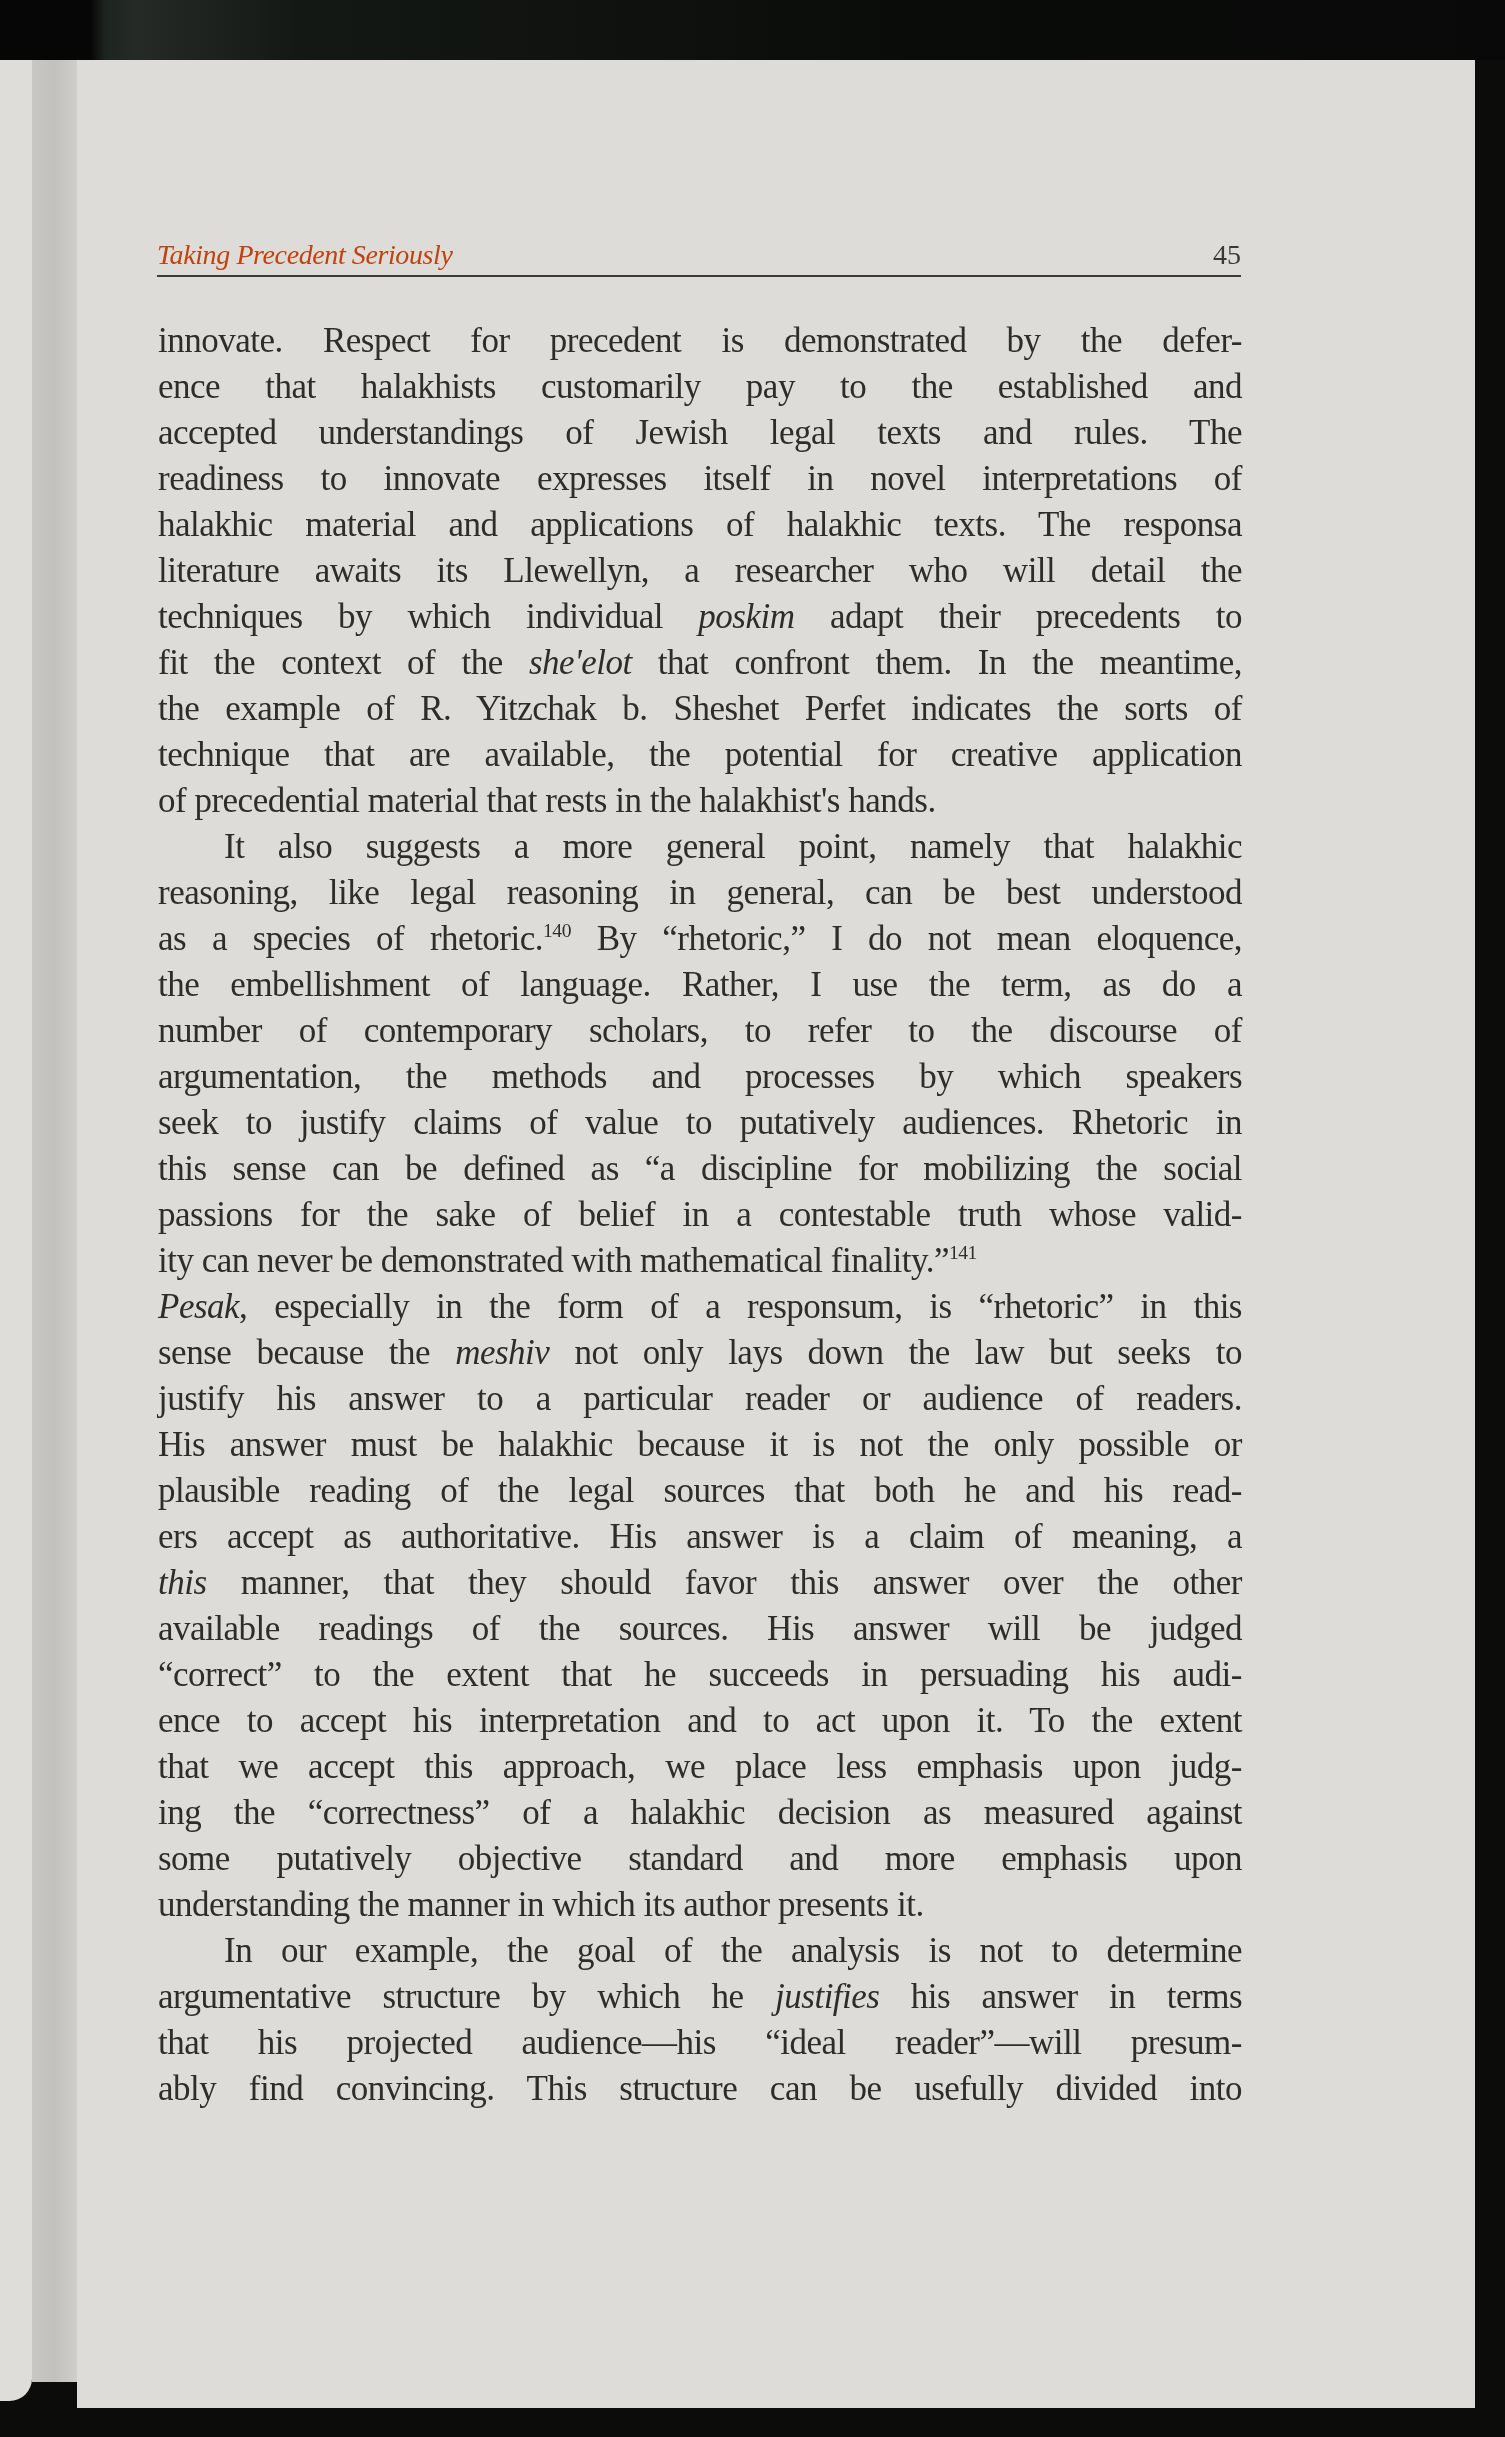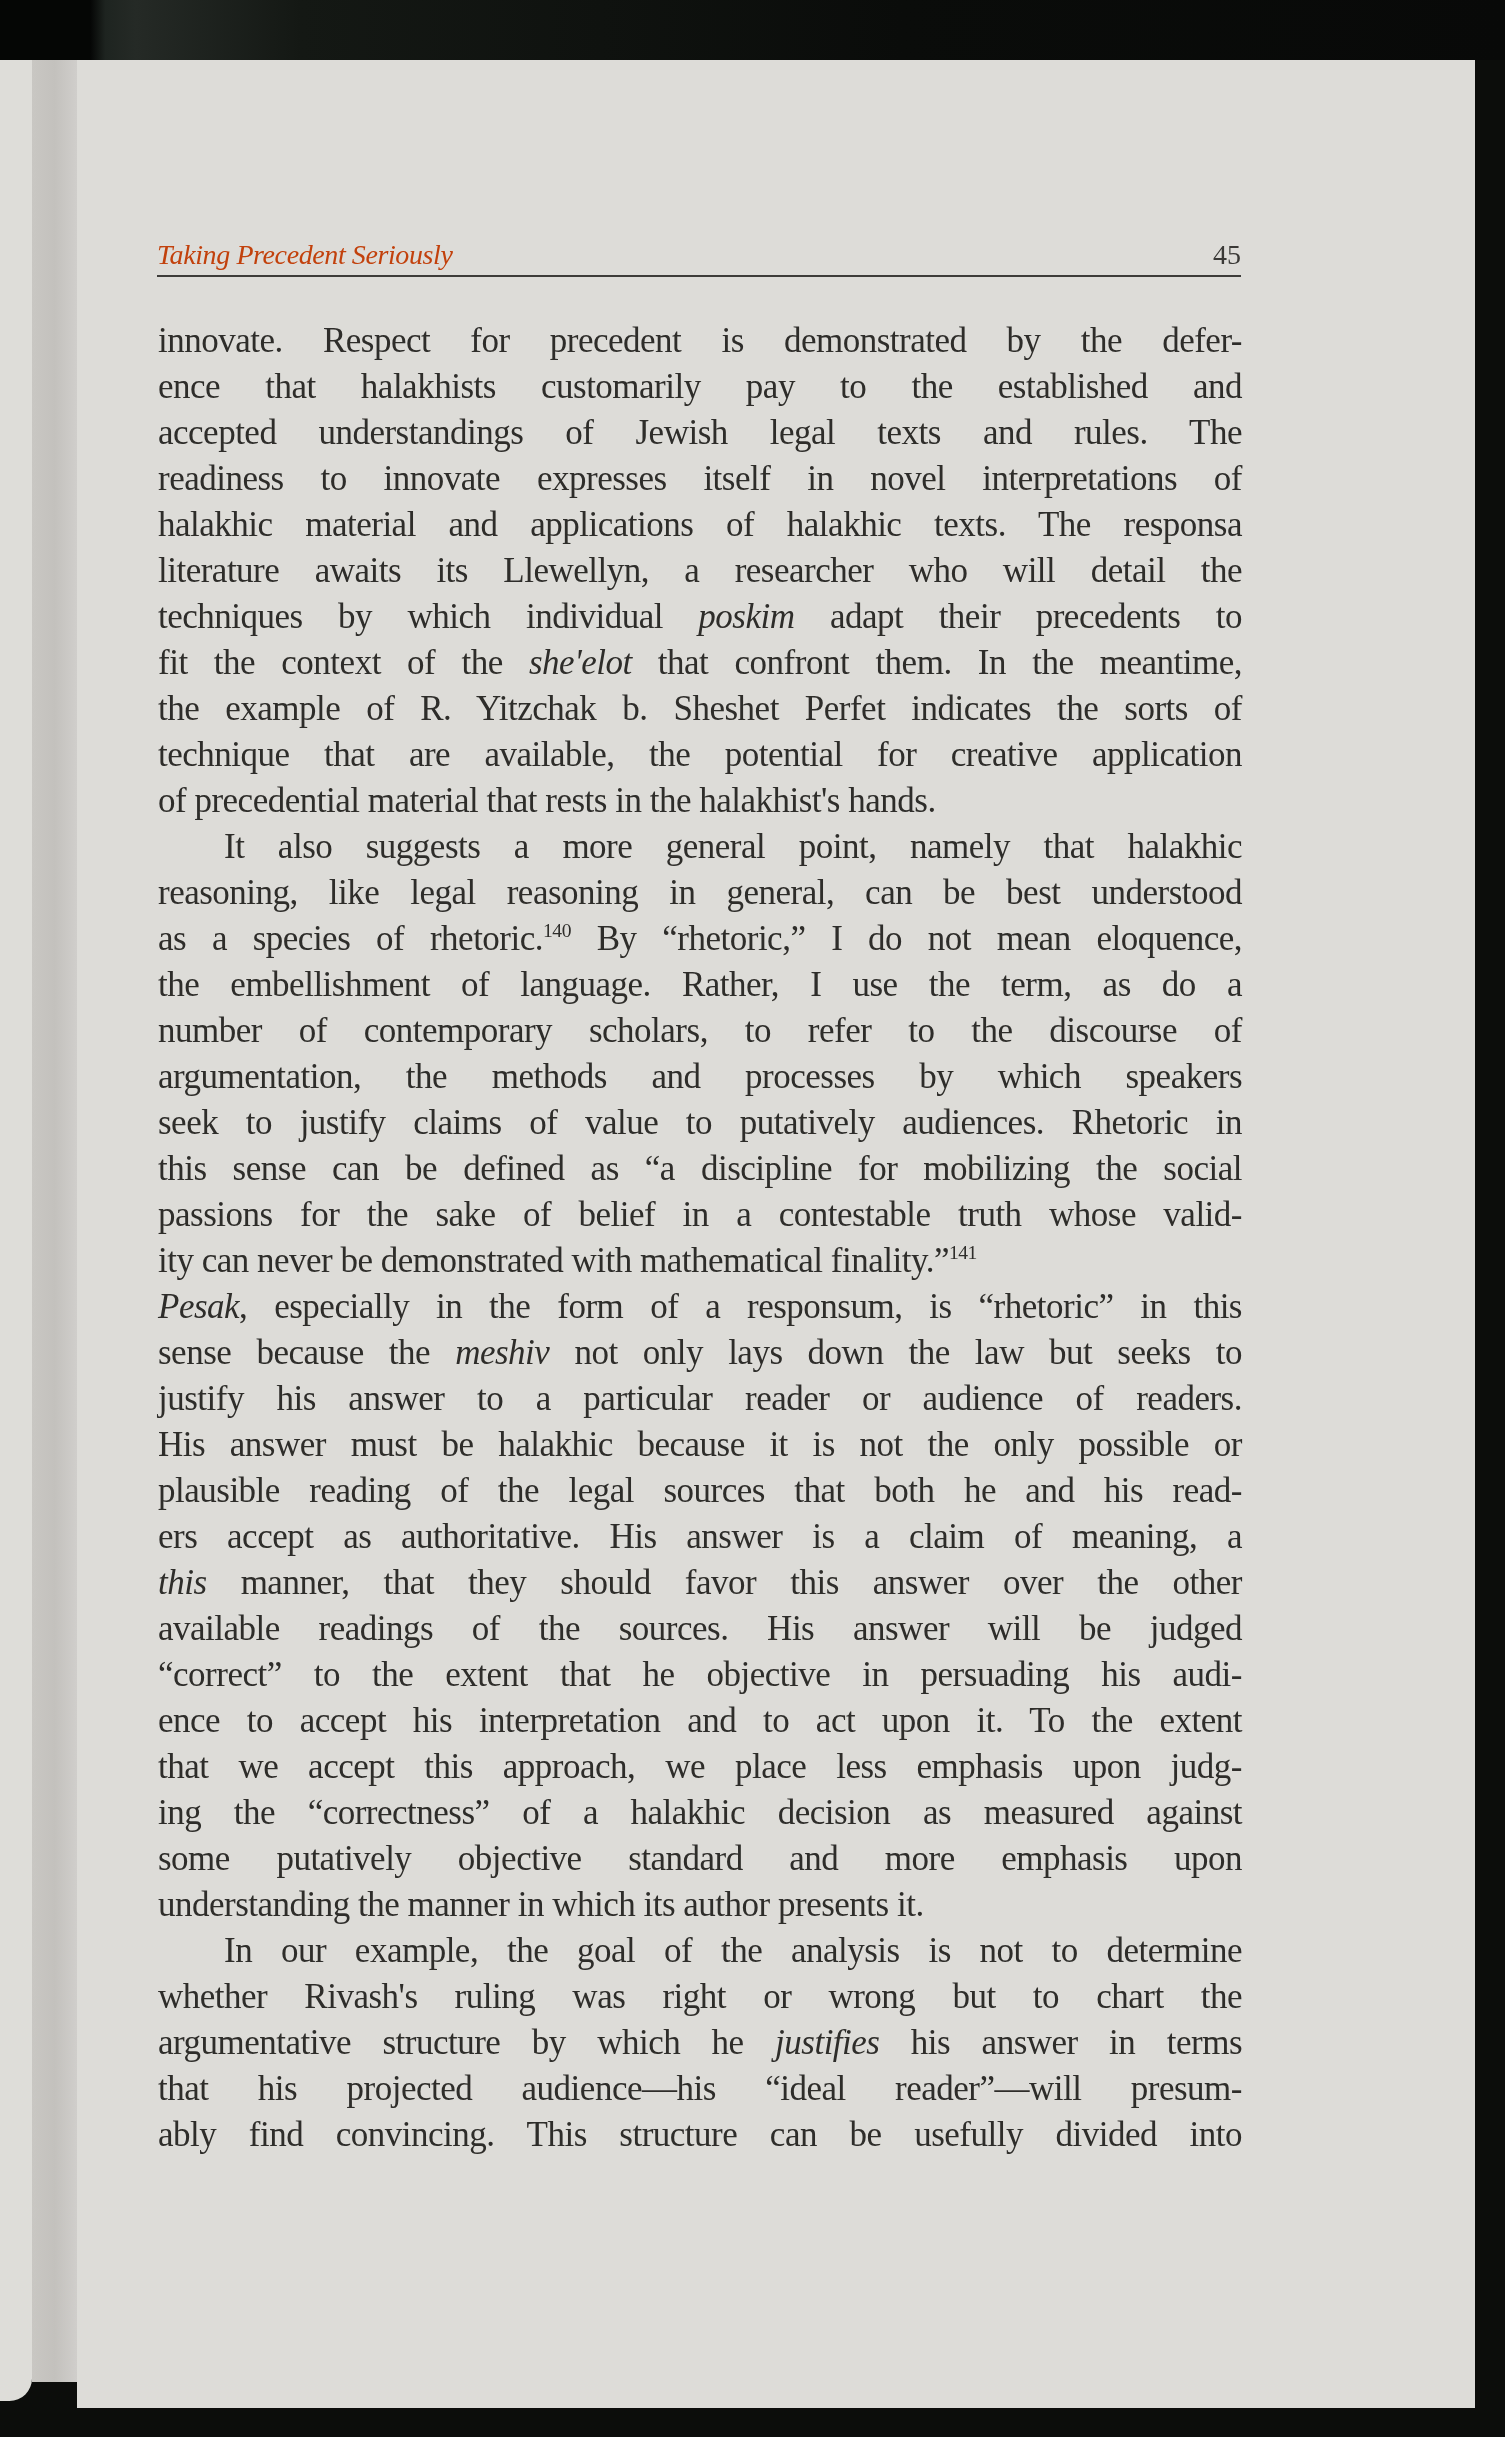--- a/index.html
+++ b/index.html
@@ -88,25 +88,24 @@
     <span class="line">passions for the sake of belief in a contestable truth whose valid-</span>
     <span class="line last">ity can never be demonstrated with mathematical finality.”<sup>141</sup></span>
     <span class="line"><em>Pesak</em>, especially in the form of a responsum, is “rhetoric” in this</span>
     <span class="line">sense because the <em>meshiv</em> not only lays down the law but seeks to</span>
     <span class="line">justify his answer to a particular reader or audience of readers.</span>
     <span class="line">His answer must be halakhic because it is not the only possible or</span>
     <span class="line">plausible reading of the legal sources that both he and his read-</span>
     <span class="line">ers accept as authoritative. His answer is a claim of meaning, a</span>
     <span class="line"><em>this</em> manner, that they should favor this answer over the other</span>
     <span class="line">available readings of the sources. His answer will be judged</span>
-    <span class="line">“correct” to the extent that he objective in persuading his audi-</span>
+    <span class="line">“correct” to the extent that he succeeds in persuading his audi-</span>
     <span class="line">ence to accept his interpretation and to act upon it. To the extent</span>
     <span class="line">that we accept this approach, we place less emphasis upon judg-</span>
     <span class="line">ing the “correctness” of a halakhic decision as measured against</span>
     <span class="line">some putatively objective standard and more emphasis upon</span>
     <span class="line last">understanding the manner in which its author presents it.</span>
     <span class="line indent">In our example, the goal of the analysis is not to determine</span>
-    <span class="line">whether Rivash's ruling was right or wrong but to chart the</span>
     <span class="line">argumentative structure by which he <em>justifies</em> his answer in terms</span>
     <span class="line">that his projected audience—his “ideal reader”—will presum-</span>
     <span class="line">ably find convincing. This structure can be usefully divided into</span>
   </div>
 
 
 </body></html>

